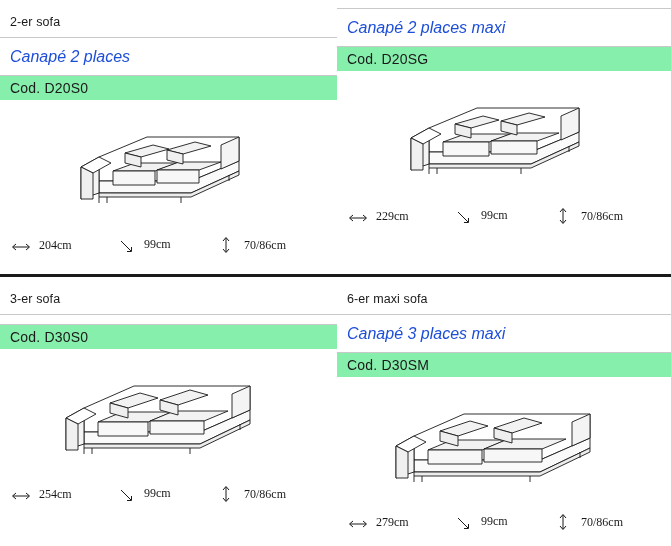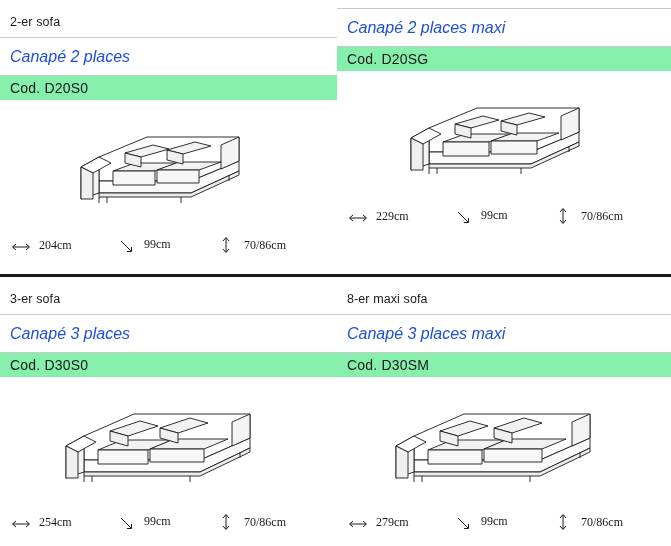--- a/index.html
+++ b/index.html
@@ -240,21 +240,20 @@
             </svg>
           </span>
           <span>70/86cm</span>
         </div>
       </div>
     </div>
 
     <div class="cell col-left">
       <div class="name-line">3-er sofa</div>
       <div class="name-rule"></div>
-      <div class="fr-line">Canapé 3 places</div>
       <div class="fr-rule"></div>
       <div class="code-band">
         <span>Cod. D30S0</span>
       </div>
       <div class="art">
         <svg width="230" height="90" viewBox="0 0 230 90" fill="none" stroke="#1a1a1a" stroke-width="0.9" stroke-linejoin="round">
           <polygon points="30,36 80,14 196,14 196,38 146,60 30,60" fill="#ffffff"></polygon>
           <polygon points="30,60 146,60 196,38 196,48 146,72 30,72" fill="#fafafa"></polygon>
           <polygon points="12,46 30,36 30,72 12,78" fill="#f4f4f4"></polygon>
           <polygon points="12,46 30,36 42,42 24,52" fill="#ffffff"></polygon>
@@ -302,21 +301,21 @@
               <polyline points="2,5 5,1.5 8,5"></polyline>
               <polyline points="2,13 5,16.5 8,13"></polyline>
             </svg>
           </span>
           <span>70/86cm</span>
         </div>
       </div>
     </div>
 
     <div class="cell">
-      <div class="name-line">8-er maxi sofa</div>
+      <div class="name-line">6-er maxi sofa</div>
       <div class="name-rule"></div>
       <div class="fr-line">Canapé 3 places maxi</div>
       <div class="fr-rule"></div>
       <div class="code-band">
         <span>Cod. D30SM</span>
       </div>
       <div class="art">
         <svg width="240" height="90" viewBox="0 0 240 90" fill="none" stroke="#1a1a1a" stroke-width="0.9" stroke-linejoin="round">
           <polygon points="30,36 80,14 206,14 206,38 156,60 30,60" fill="#ffffff"></polygon>
           <polygon points="30,60 156,60 206,38 206,48 156,72 30,72" fill="#fafafa"></polygon>

